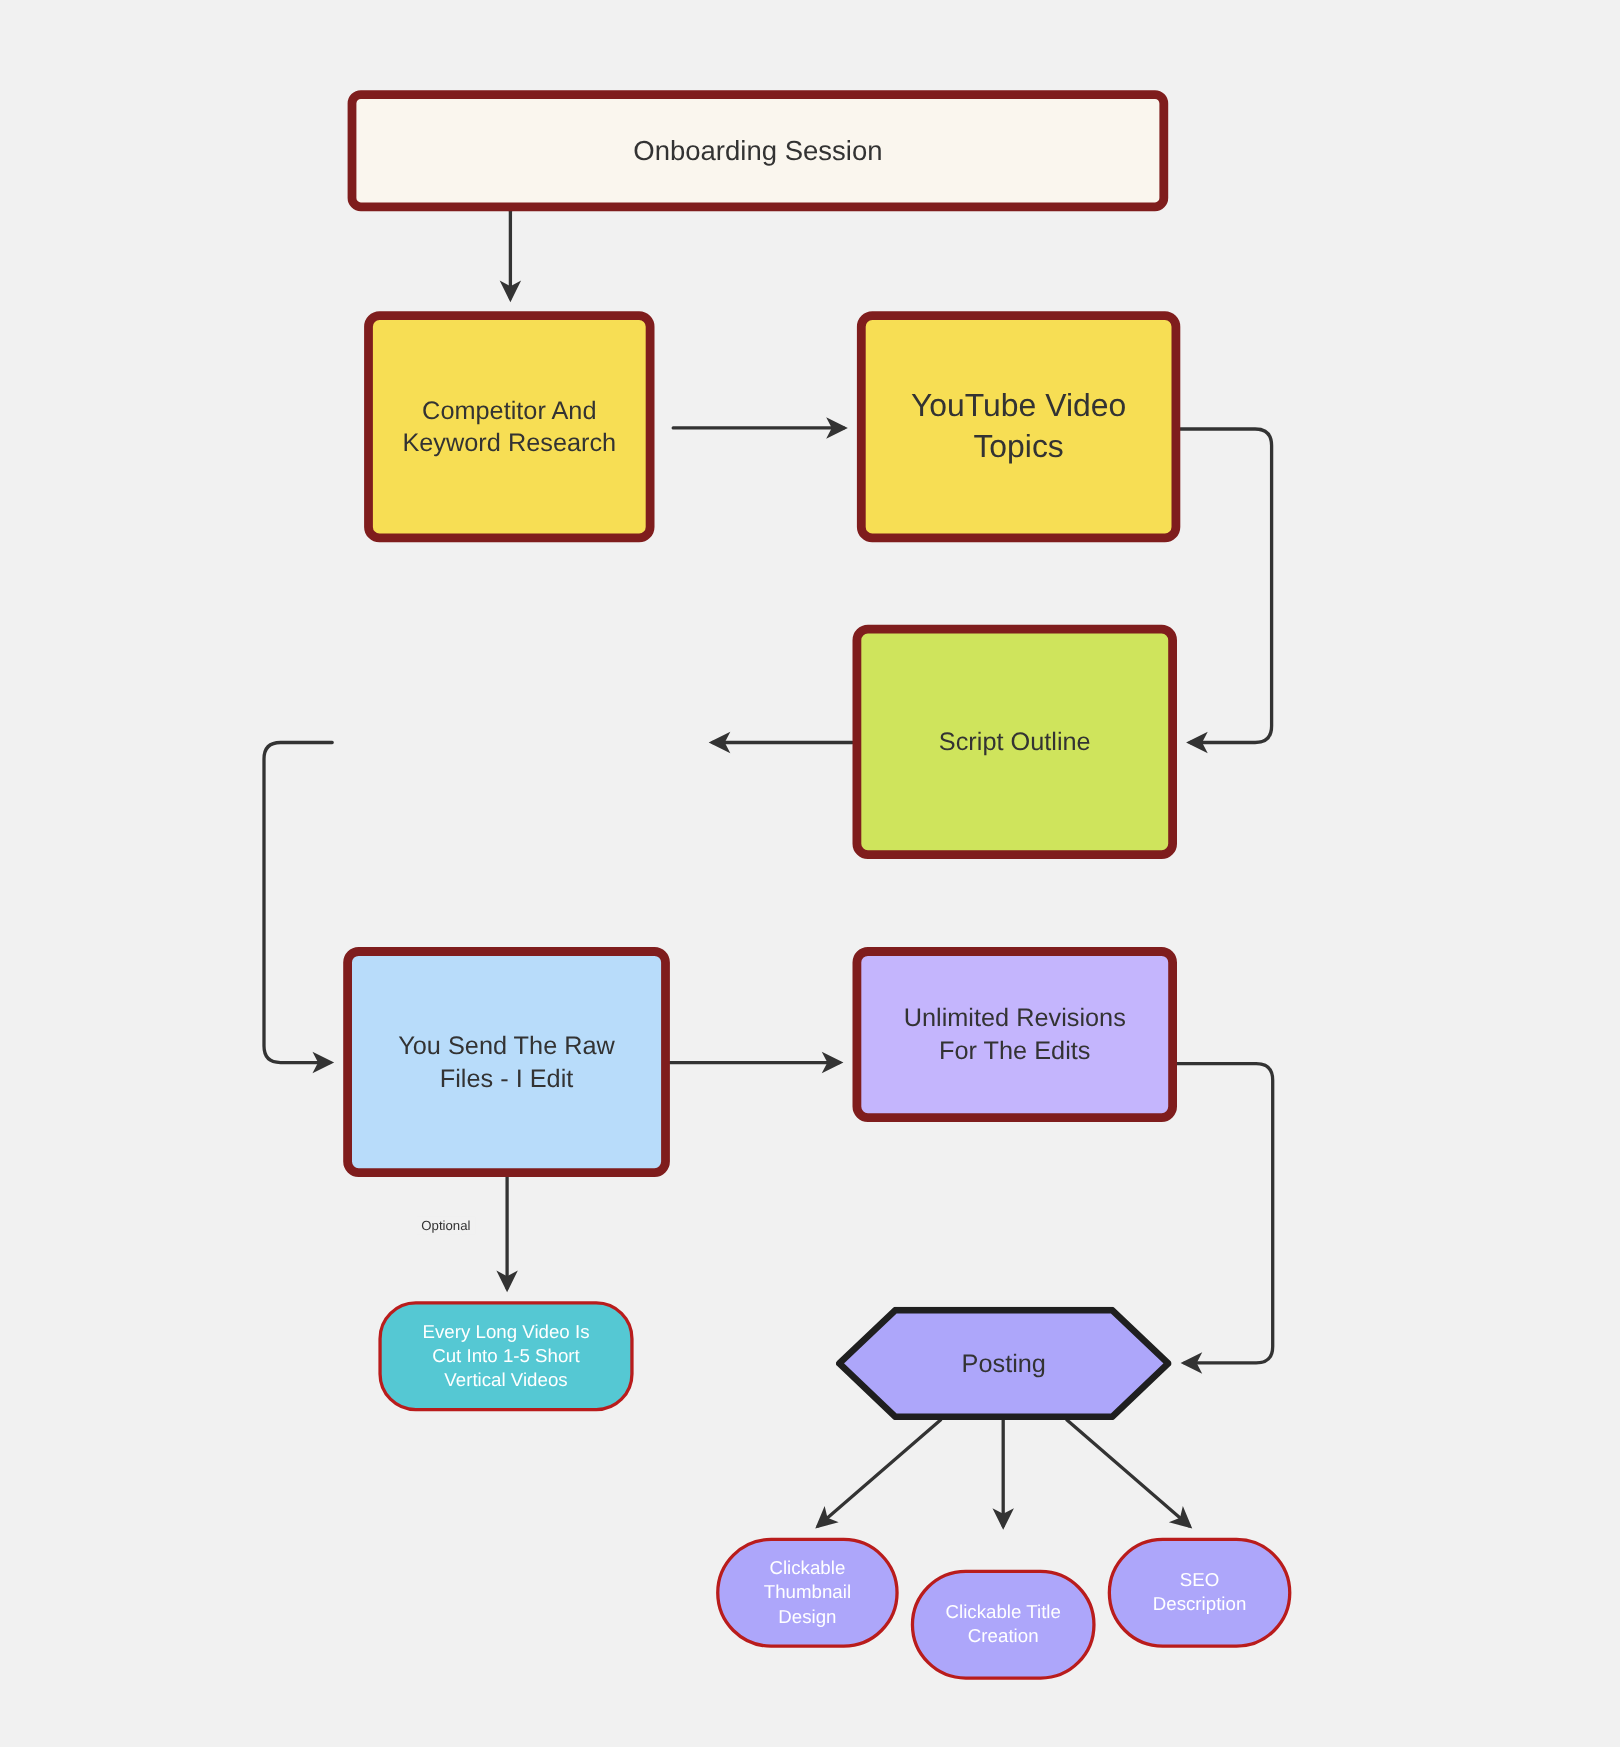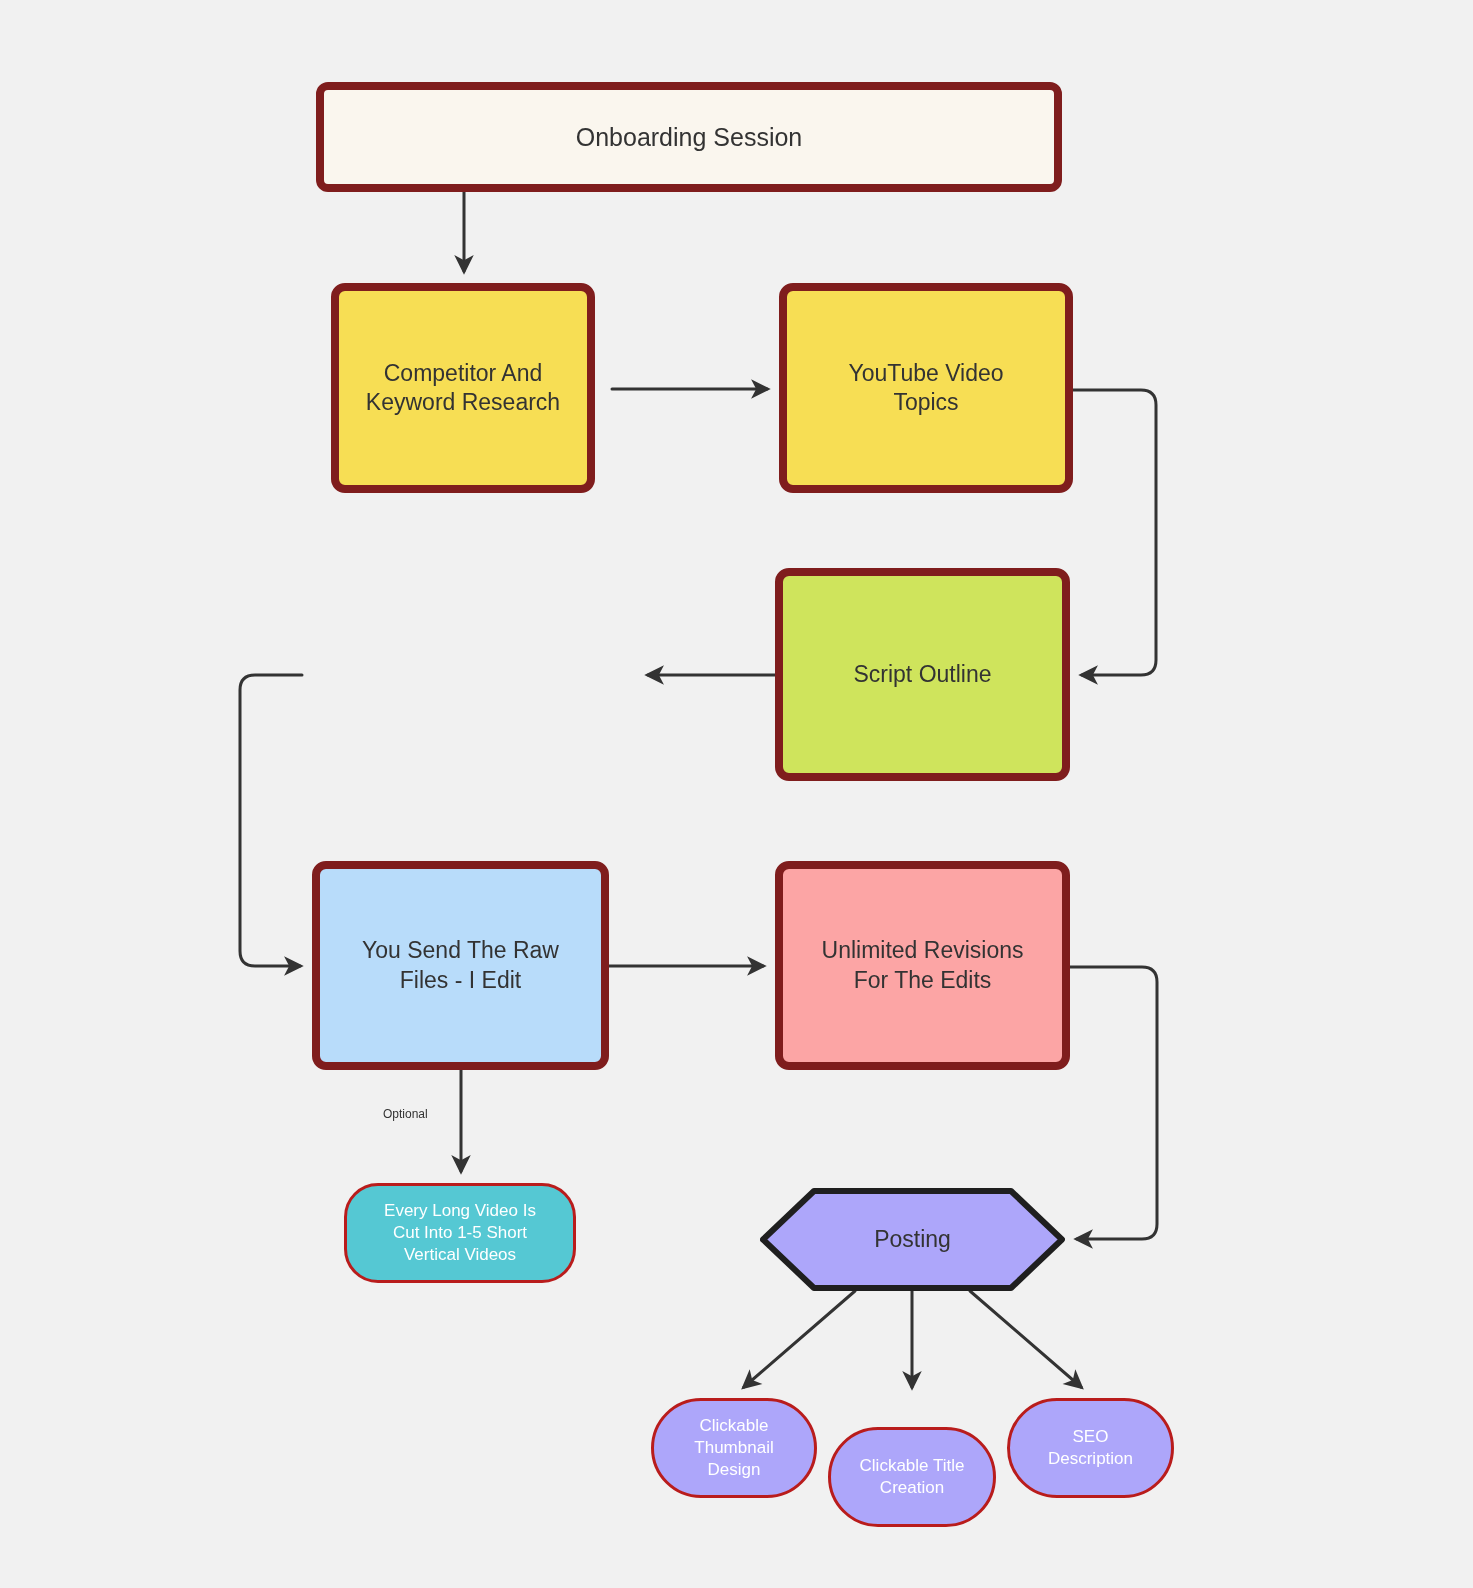--- a/index.html
+++ b/index.html
@@ -58,36 +58,36 @@
   }
   #n-competitor {
     left: 316px; top: 283px; width: 264px; height: 210px;
     background: #F7DE54;
     font-size: 23px;
     margin-left: 15px;
   }
   #n-topics {
     left: 779px; top: 283px; width: 294px; height: 210px;
     background: #F7DE54;
-    font-size: 23px;
+    font-size: 29px;
   }
   #n-script {
     left: 775px; top: 568px; width: 295px; height: 213px;
     background: #CFE45C;
     font-size: 23px;
   }
   #n-rawfiles {
     left: 312px; top: 861px; width: 297px; height: 209px;
     background: #B8DCFA;
     font-size: 23px;
     justify-content: center;
   }
   #n-revisions {
-    left: 775px; top: 861px; width: 295px; height: 209px;
-    background: #fca5a5;
+    left: 775px; top: 861px; width: 295px; height: 159px;
+    background: #c4b5fd;
     font-size: 23px;
   }
 
   
   #n-filming {
     left: 302px; top: 570px; width: 316px; height: 212px;
     font-size: 21px;
     z-index: 3;
   }
   #n-filming .diamond-shape {

